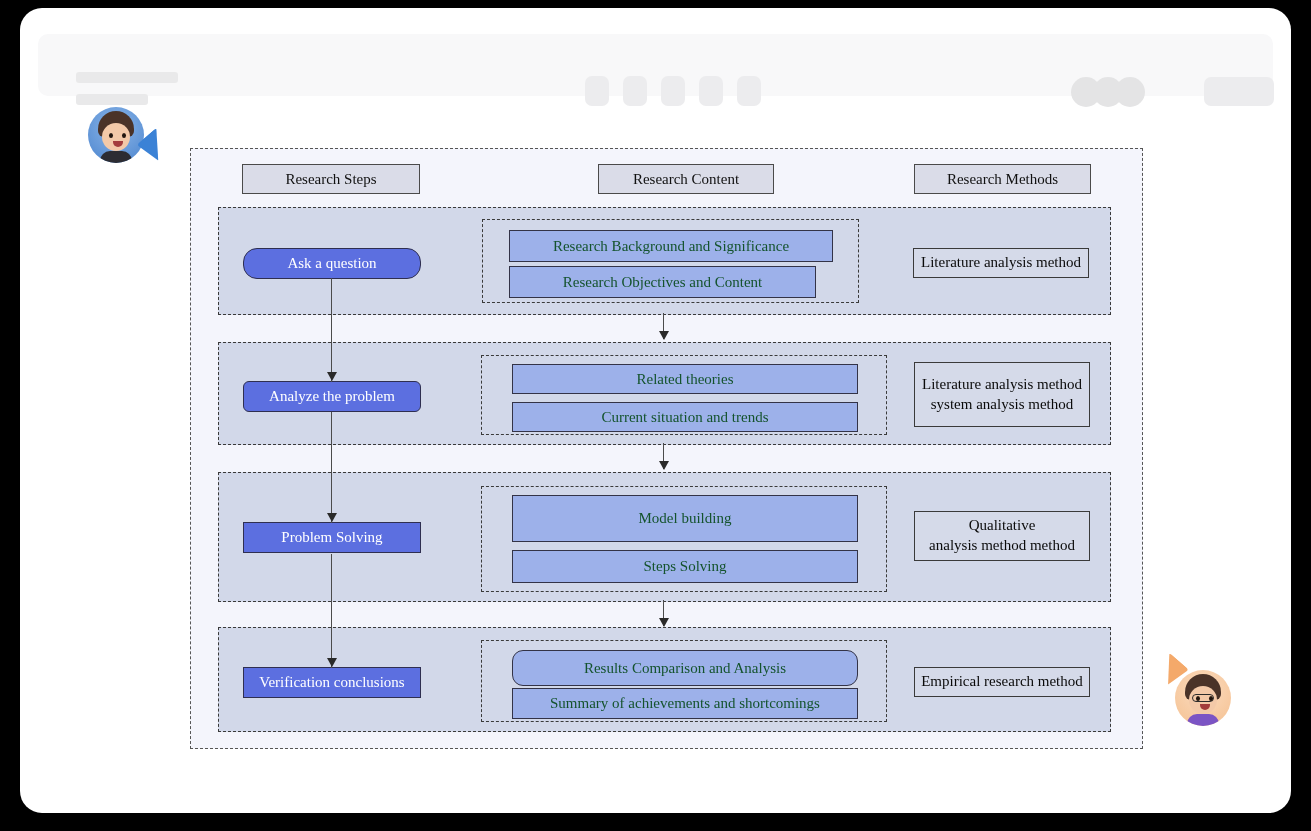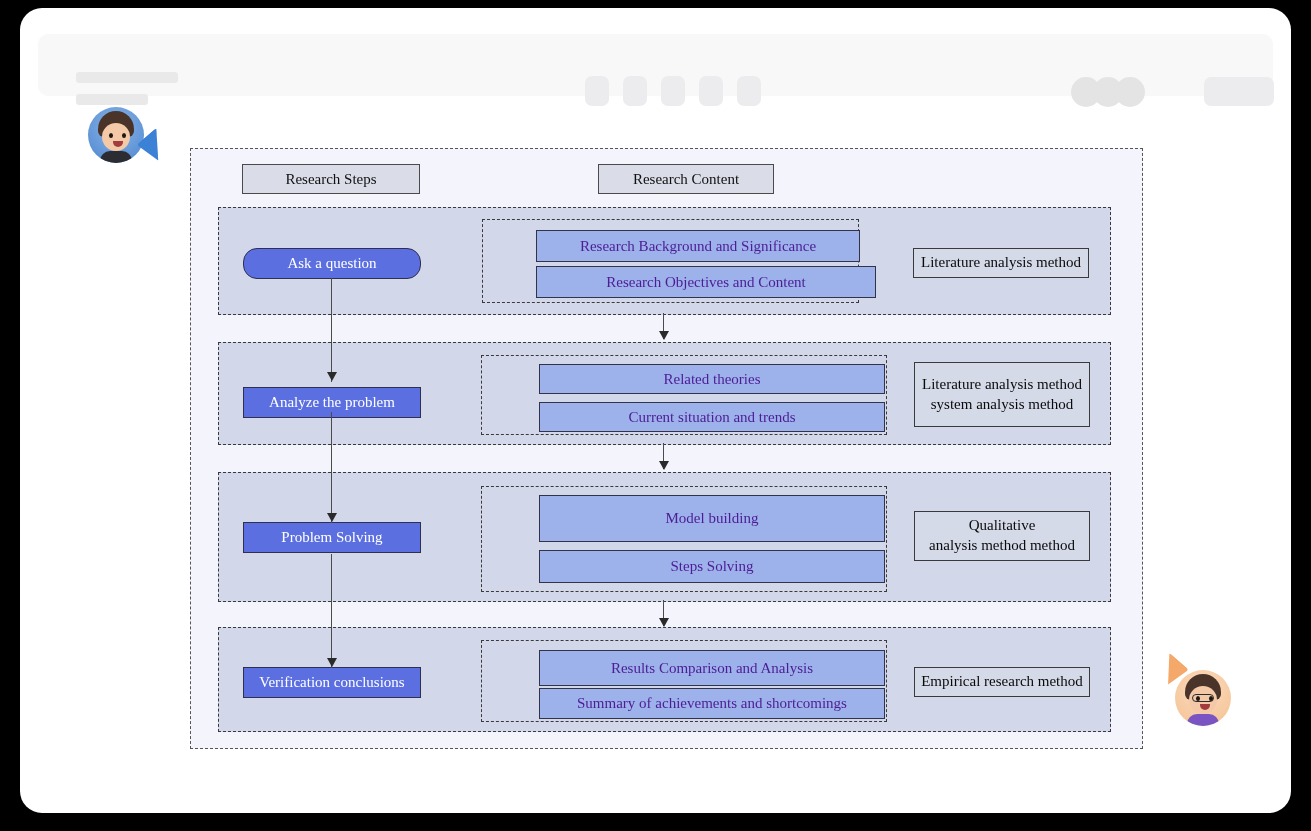--- a/index.html
+++ b/index.html
@@ -146,23 +146,22 @@
   .content-group {
     position: absolute;
     border: 1.4px dashed #3a3a3a;
   }
 
   .content-box {
     position: absolute;
     background: #9db1ea;
     border: 1.5px solid #333347;
     display: flex; align-items: center; justify-content: center;
-    font-size: 15px; color: #4c1d95;
+    font-size: 15px; color: #14532d;
     white-space: nowrap;
-    margin-left: 27px;
   }
 
   
   .method-box {
     position: absolute;
     background: #d5dae9;
     border: 1.4px solid #3a3a3a;
     display: flex; align-items: center; justify-content: center;
     text-align: center;
     font-size: 15px; color: #0a0a0a;
@@ -229,35 +228,36 @@
     <div class="face-mouth"></div>
     <div class="face-body purple"></div>
   </div>
   <div class="cursor cursor-orange"></div>
 
   <div class="diagram">
 
     <div class="hdr-row">
       <div class="hdr-box hdr-steps">Research Steps</div>
       <div class="hdr-box hdr-content">Research Content</div>
+      <div class="hdr-box hdr-methods">Research Methods</div>
     </div>
 
     <div class="band band-1">
       <div class="step-box" style="top:40px;border-radius:14px;">Ask a question</div>
 
       <div class="content-group" style="left:263px; top:11px; width:377px; height:84px;">
         <div class="content-box" style="left:26px; top:10px;  width:324px; height:32px;">Research Background and Significance</div>
-        <div class="content-box" style="left:26px; top:46px;  width:340px; height:32px;">Research Objectives and Content</div>
+        <div class="content-box" style="left:26px; top:46px;  width:307px; height:32px;">Research Objectives and Content</div>
       </div>
 
       <div class="method-box" style="left:694px; top:40px; width:176px; height:30px;">Literature analysis method</div>
     </div>
 
     <div class="band band-2">
-      <div class="step-box" style="top:44px;">Analyze the problem</div>
+      <div class="step-box" style="top:38px;border-radius:6px;">Analyze the problem</div>
 
       <div class="content-group" style="left:262px; top:12px; width:406px; height:80px;">
         <div class="content-box" style="left:30px; top:8px;  width:346px; height:30px;">Related theories</div>
         <div class="content-box" style="left:30px; top:46px; width:346px; height:30px;">Current situation and trends</div>
       </div>
 
       <div class="method-box" style="left:695px; top:19px; width:176px; height:65px; white-space:pre-line;">Literature analysis method
 system analysis method</div>
     </div>
 
@@ -270,21 +270,21 @@
       </div>
 
       <div class="method-box" style="left:695px; top:38px; width:176px; height:50px; white-space:pre-line;">Qualitative
 analysis method  method</div>
     </div>
 
     <div class="band band-4">
       <div class="step-box" style="top:39px;">Verification conclusions</div>
 
       <div class="content-group" style="left:262px; top:12px; width:406px; height:82px;">
-        <div class="content-box" style="left:30px; top:9px;  width:346px; height:36px;">Results Comparison and Analysis</div>
+        <div class="content-box" style="left:30px; top:9px;  width:346px; height:36px;border-radius:11px;">Results Comparison and Analysis</div>
         <div class="content-box" style="left:30px; top:47px; width:346px; height:31px;">Summary of achievements and shortcomings</div>
       </div>
 
       <div class="method-box" style="left:695px; top:39px; width:176px; height:30px;">Empirical research method</div>
     </div>
 
     <div class="arrow-line" style="left:140px; top:129px; height:104px;"></div>
     <div class="arrow-head" style="left:136px; top:223px;"></div>
 
     <div class="arrow-line" style="left:140px; top:263px; height:111px;"></div>

